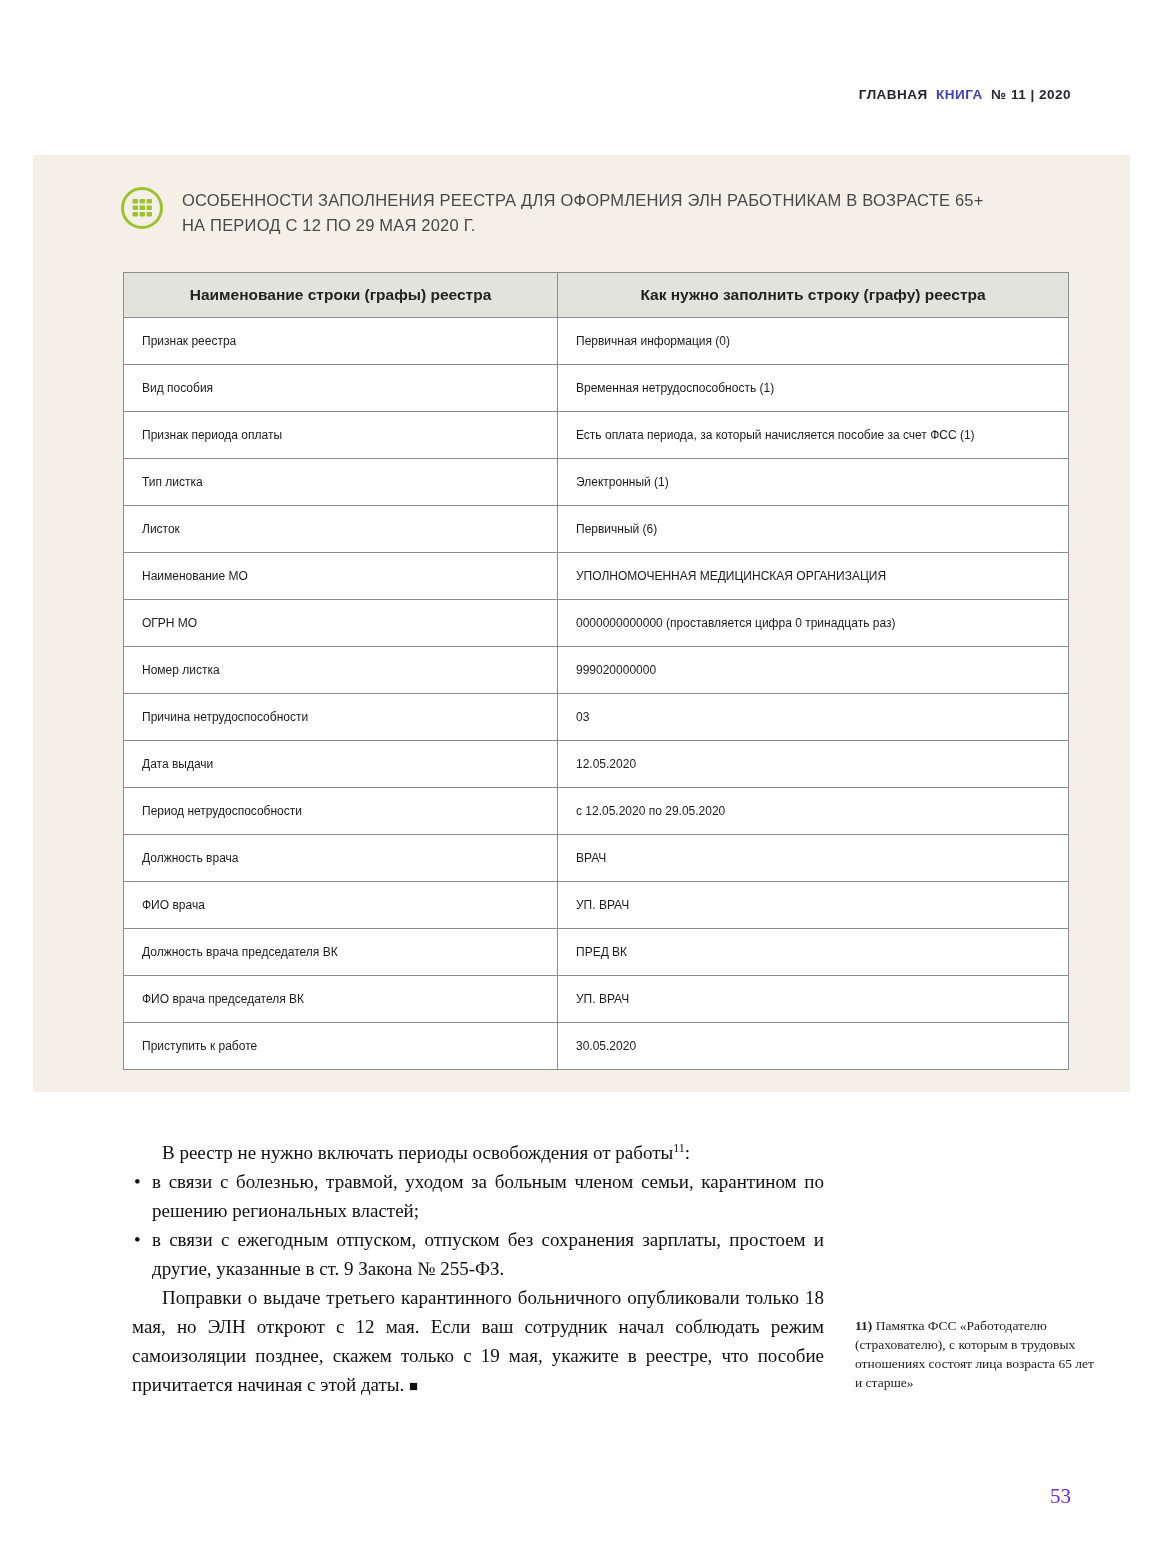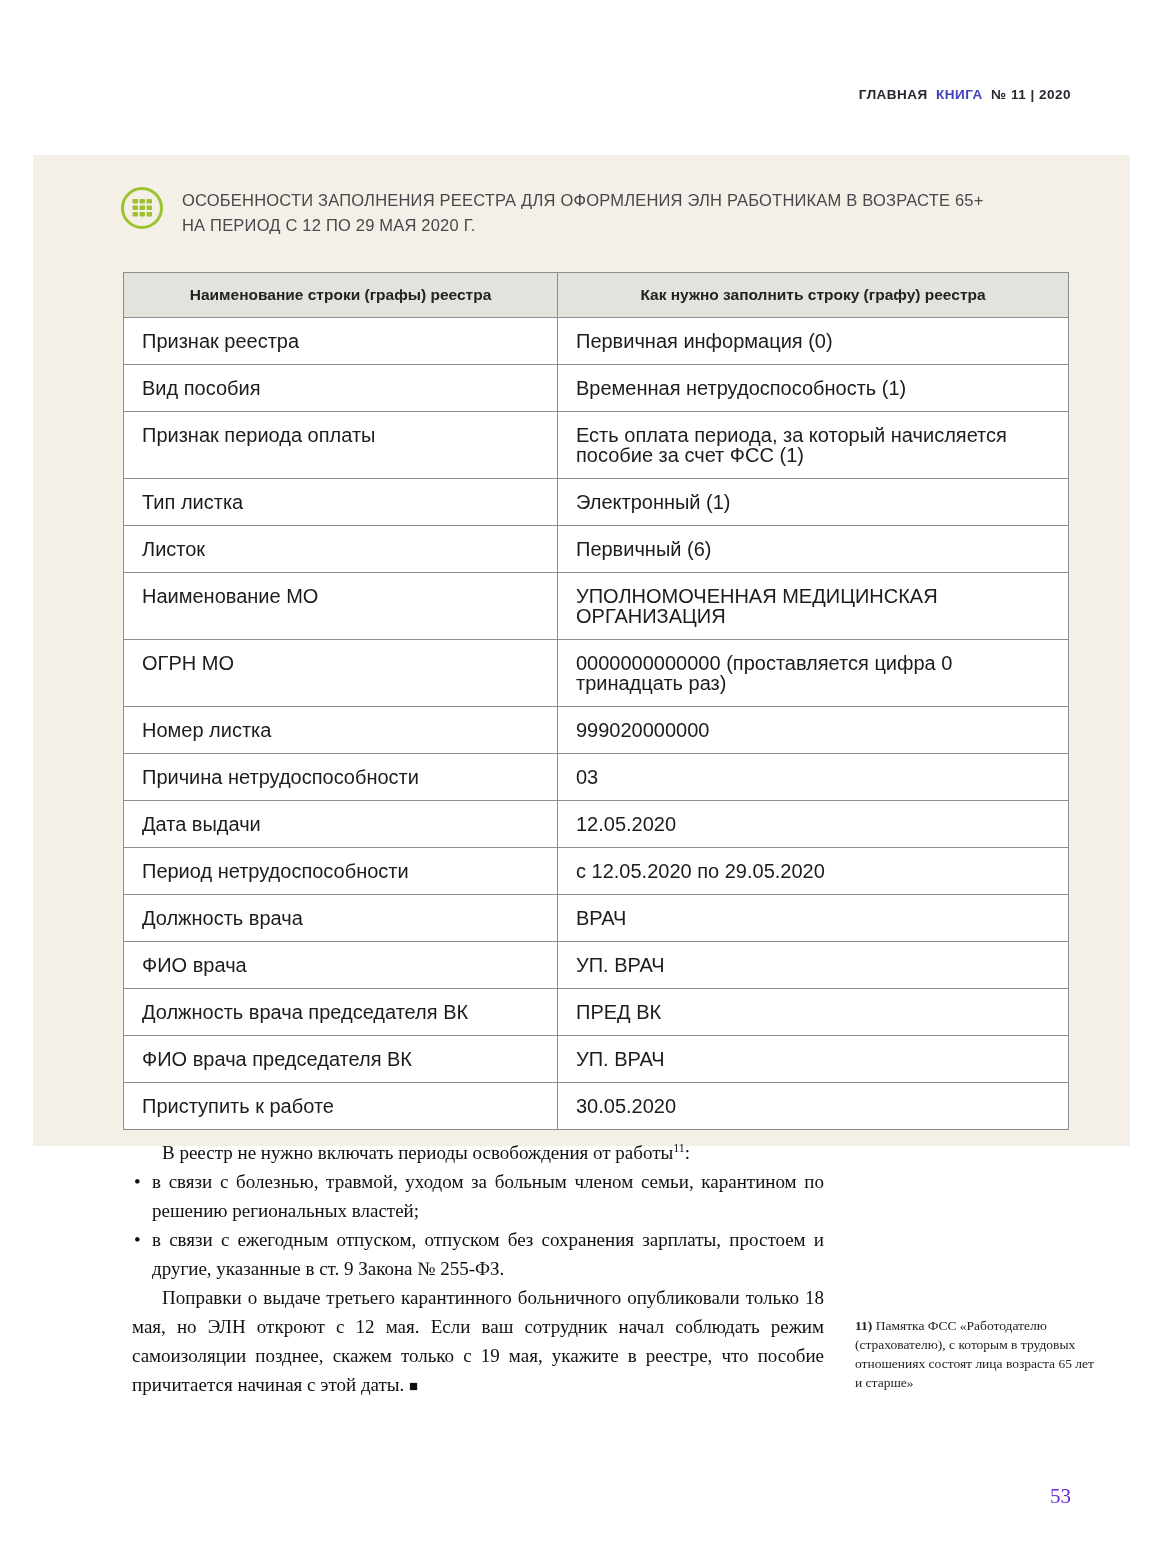--- a/index.html
+++ b/index.html
@@ -35,21 +35,21 @@
   .masthead span{margin-left:4px;text-align:right;}
   .masthead span:first-child{margin-left:0;}
 
   
   .feature-box{
     position:absolute;
     left:33px;
     top:155px;
     width:1097px;
     background:var(--box-beige);
-    padding-bottom:16px;
+    padding-bottom:22px;
   }
   .feature-head{
     display:flex;
     align-items:flex-start;
     gap:17px;
     padding:30px 70px 0 86px;
   }
   .icon-circle{flex:0 0 auto;width:46px;height:46px;}
   .icon-circle svg circle{stroke:var(--accent-green);}
   .icon-circle svg rect{fill:var(--accent-green);}
@@ -75,21 +75,21 @@
     background:var(--table-header-bg);
     border:1px solid #8d8d8d;
     font-size:15.5px;
     font-weight:bold;
     color:#222222;
     text-align:center;
     padding:13px 10px;
   }
   .reg-table td{
     border:1px solid #8d8d8d;
-    font-size:20px;
+    font-size:12px;
     padding:13px 18px;
     vertical-align:top;
     line-height:20px;
   }
 
   
   .article{
     position:absolute;
     left:120px;
     top:1138px;

